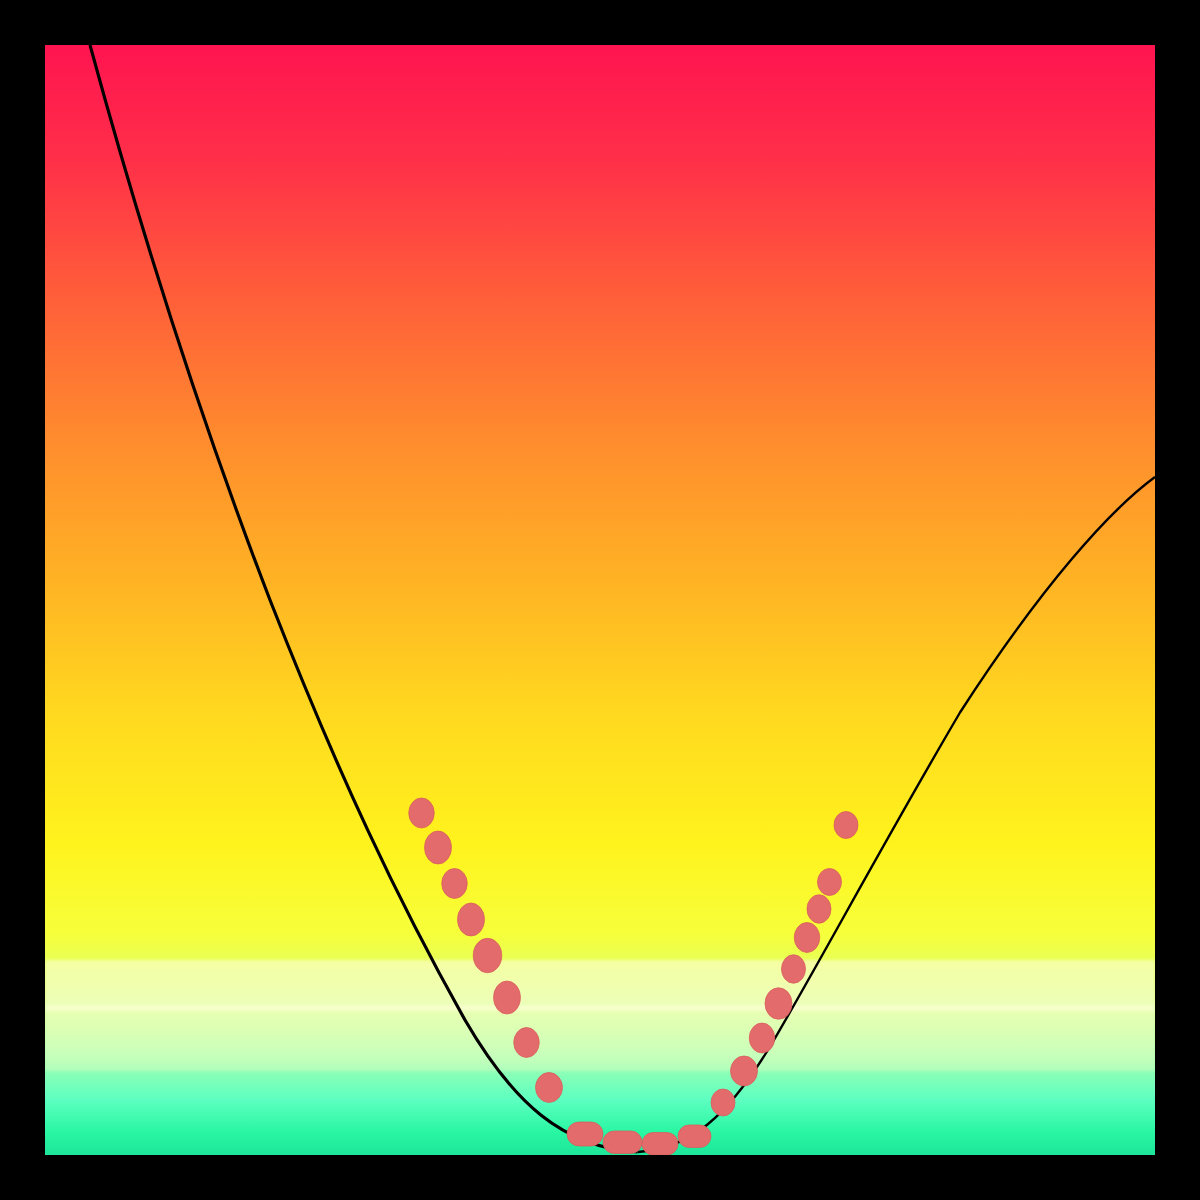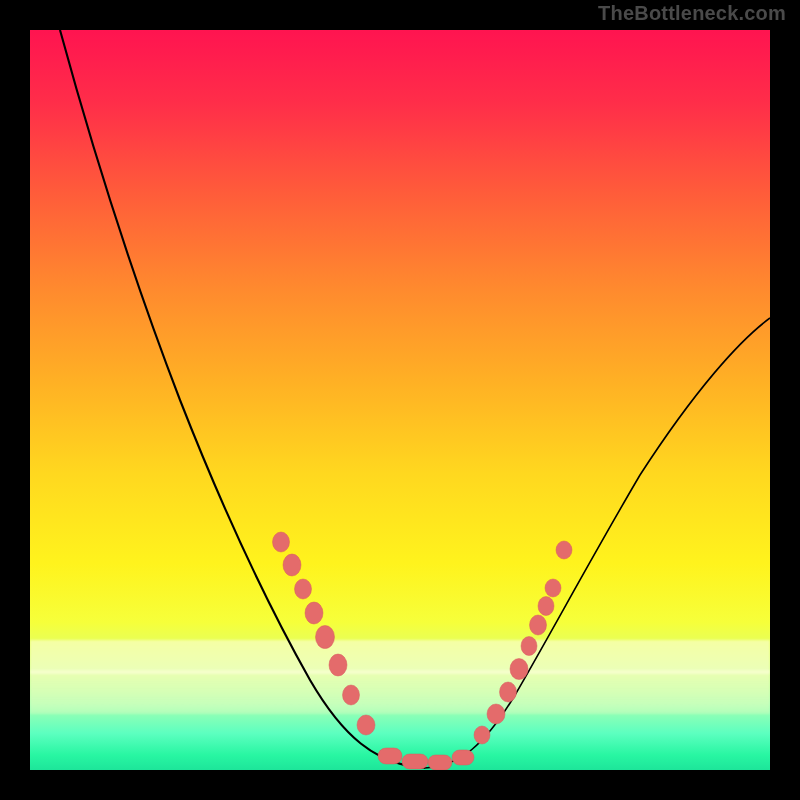--- a/index.html
+++ b/index.html
@@ -102,21 +102,20 @@
     fill: #e46b6b;
     stroke: #d85c5c;
     stroke-width: 0.5;
   }
 </style>
 </head>
 <body>
 
 <div class="frame">
 
-  <div class="watermark">TheBottleneck.com</div>
 
   <div class="plot-area">
     <div class="gradient-bg"></div>
     <div class="pale-band"></div>
     <div class="pale-band2"></div>
 
     <svg class="curve" viewBox="0 0 740 740" preserveAspectRatio="none">
 
       <path class="curve-path" d="M 30 0
                C 60 110, 100 240, 150 370

